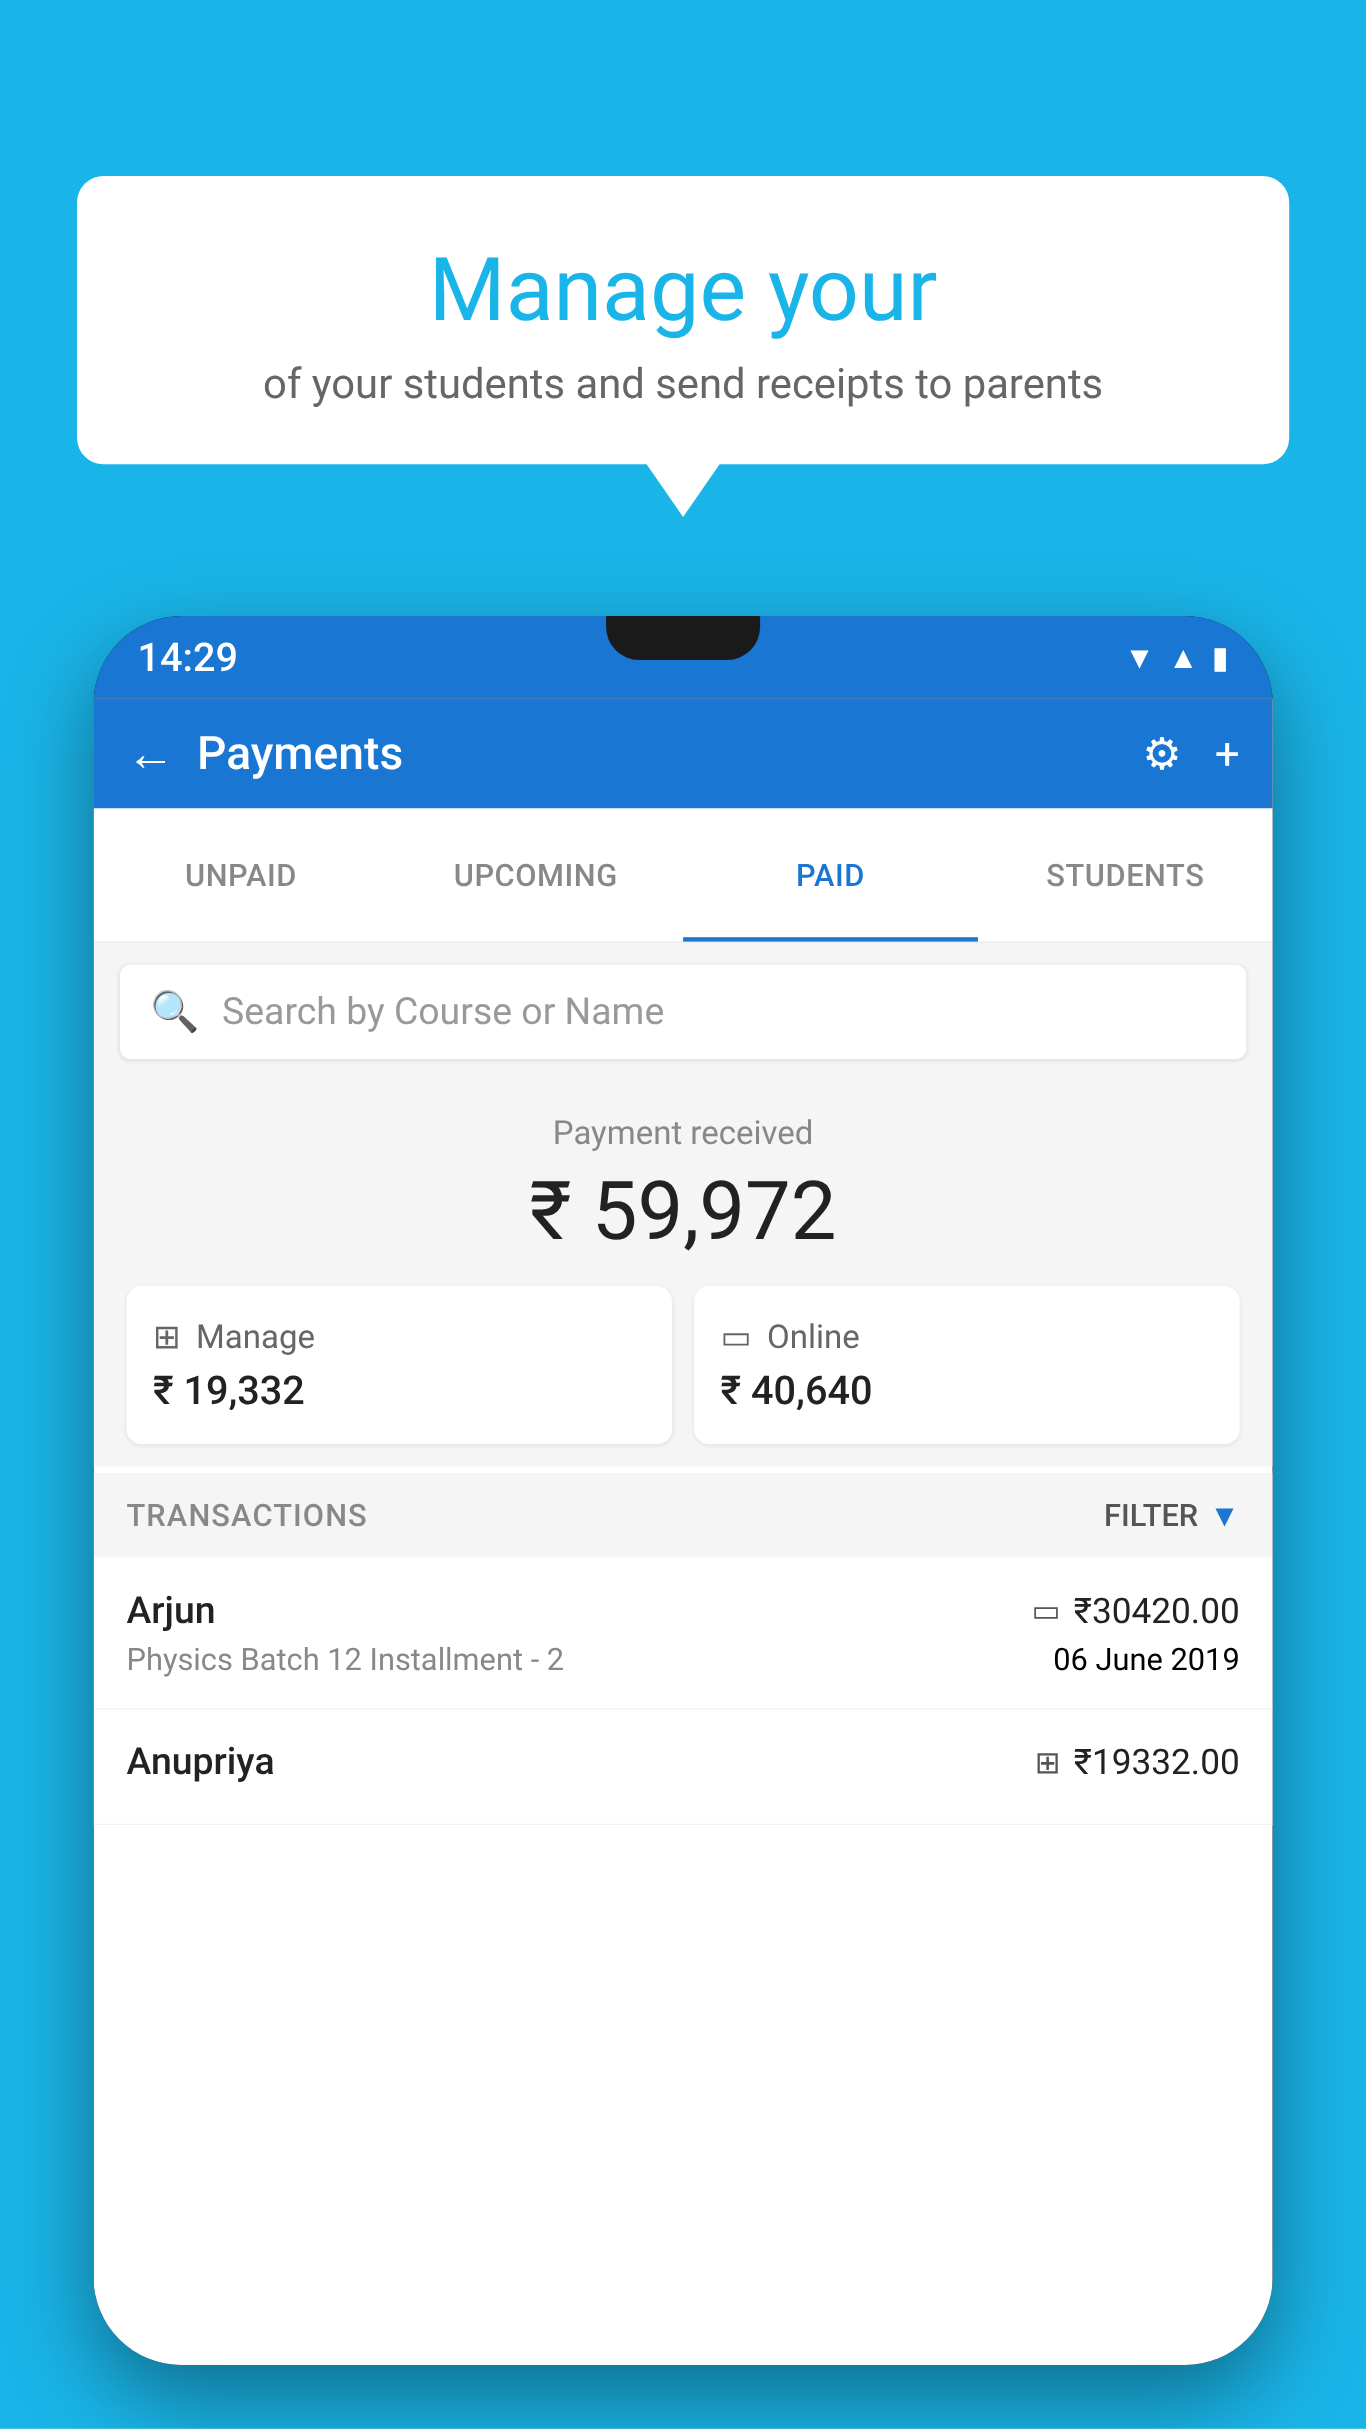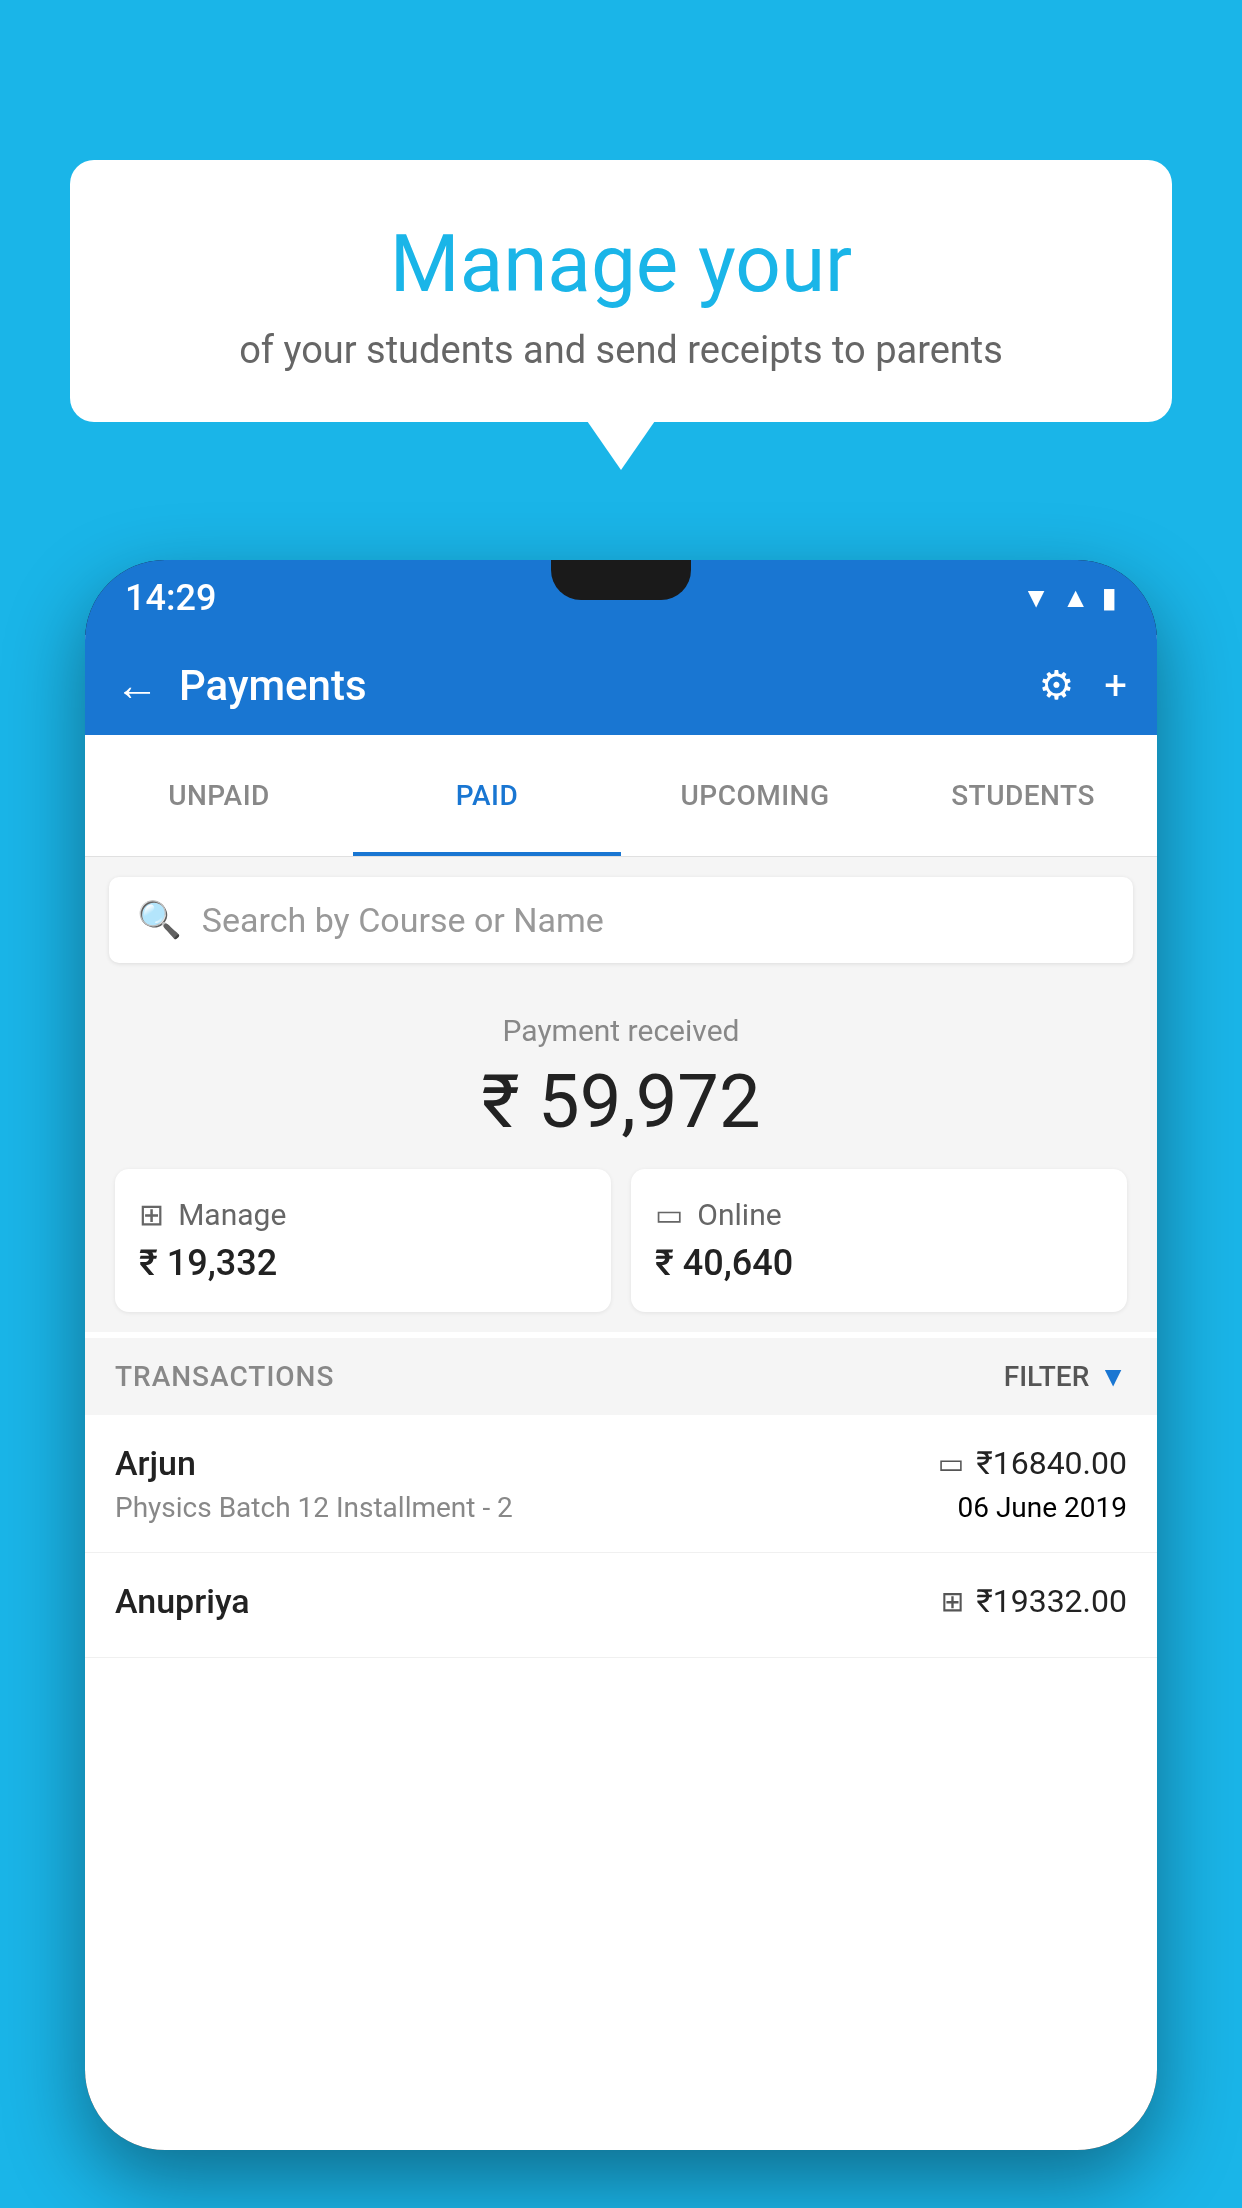--- a/index.html
+++ b/index.html
@@ -386,25 +386,25 @@
         <div class="header-icons">
           <span class="header-icon">⚙</span>
           <span class="header-icon">+</span>
         </div>
       </div>
 
       <div class="tabs-container">
         <div class="tab">
           <span>UNPAID</span>
         </div>
+        <div class="tab">
+          <span>UPCOMING</span>
+        </div>
         <div class="tab active">
           <span>PAID</span>
-        </div>
-        <div class="tab">
-          <span>UPCOMING</span>
         </div>
         <div class="tab">
           <span>STUDENTS</span>
         </div>
       </div>
 
       <div class="search-container">
         <div class="search-bar">
           <span class="search-icon-wrap">🔍</span>
           <span class="search-placeholder">Search by Course or Name</span>
@@ -440,21 +440,21 @@
         </div>
       </div>
 
       <div class="transactions-list">
 
         <div class="transaction-row">
           <div class="transaction-top">
             <span class="transaction-name">Arjun</span>
             <div class="transaction-amount-wrap">
               <span class="transaction-icon">▭</span>
-              <span class="transaction-amount">₹16840.00</span>
+              <span class="transaction-amount">₹30420.00</span>
             </div>
           </div>
           <div class="transaction-bottom">
             <span class="transaction-course">Physics Batch 12 Installment - 2</span>
             <span class="transaction-date">06 June 2019</span>
           </div>
         </div>
 
         <div class="transaction-row">
           <div class="transaction-top">

